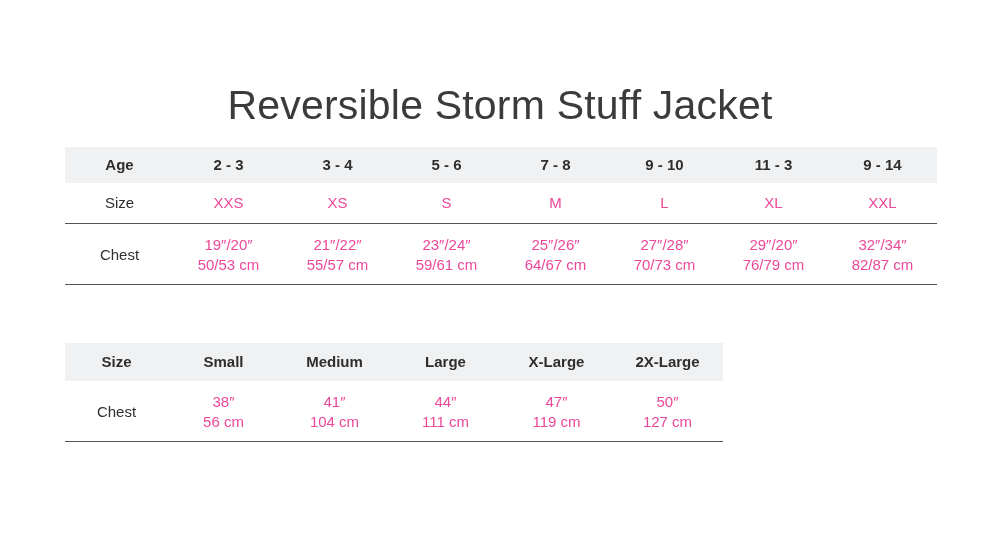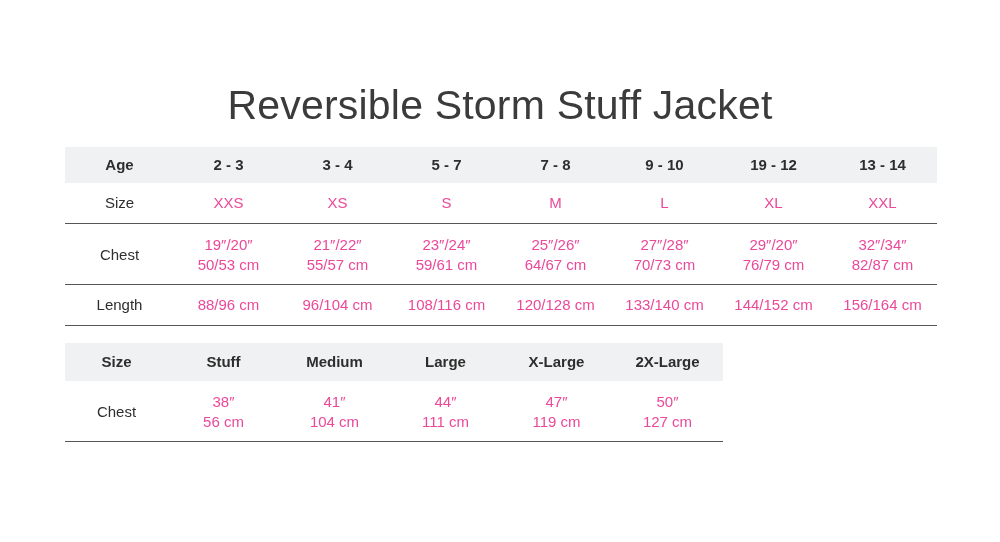--- a/index.html
+++ b/index.html
@@ -119,25 +119,25 @@
         <col>
         <col>
         <col>
         <col>
     </colgroup>
     <thead>
       <tr class="hdr-row">
         <th>Age</th>
         <th>2 - 3</th>
         <th>3 - 4</th>
-        <th>5 - 7</th>
+        <th>5 - 6</th>
         <th>7 - 8</th>
         <th>9 - 10</th>
-        <th>19 - 12</th>
-        <th>13 - 14</th>
+        <th>11 - 3</th>
+        <th>9 - 14</th>
       </tr>
     </thead>
     <tbody>
 
       <tr class="row-single">
         <td class="rowlabel">Size</td>
         <td>XXS</td>
         <td>XS</td>
         <td>S</td>
         <td>M</td>
@@ -171,46 +171,36 @@
         <td>
           <span class="inch">29″/20″</span>
           <span class="cm">76/79 cm</span>
         </td>
         <td>
           <span class="inch">32″/34″</span>
           <span class="cm">82/87 cm</span>
         </td>
       </tr>
 
-      <tr class="row-single">
-        <td class="rowlabel">Length</td>
-        <td>88/96 cm</td>
-        <td>96/104 cm</td>
-        <td>108/116 cm</td>
-        <td>120/128 cm</td>
-        <td>133/140 cm</td>
-        <td>144/152 cm</td>
-        <td>156/164 cm</td>
-      </tr>
     </tbody>
   </table>
 
   <table class="size-table" id="table-adult">
     <colgroup>
       <col class="c-label">
       <col class="c-val">
         <col class="c-val">
         <col class="c-val">
         <col class="c-val">
         <col class="c-val">
     </colgroup>
     <thead>
       <tr class="hdr-row">
         <th>Size</th>
-        <th>Stuff</th>
+        <th>Small</th>
         <th>Medium</th>
         <th>Large</th>
         <th>X-Large</th>
         <th>2X-Large</th>
       </tr>
     </thead>
     <tbody>
       <tr class="row-double">
         <td class="rowlabel">Chest</td>
         <td>

